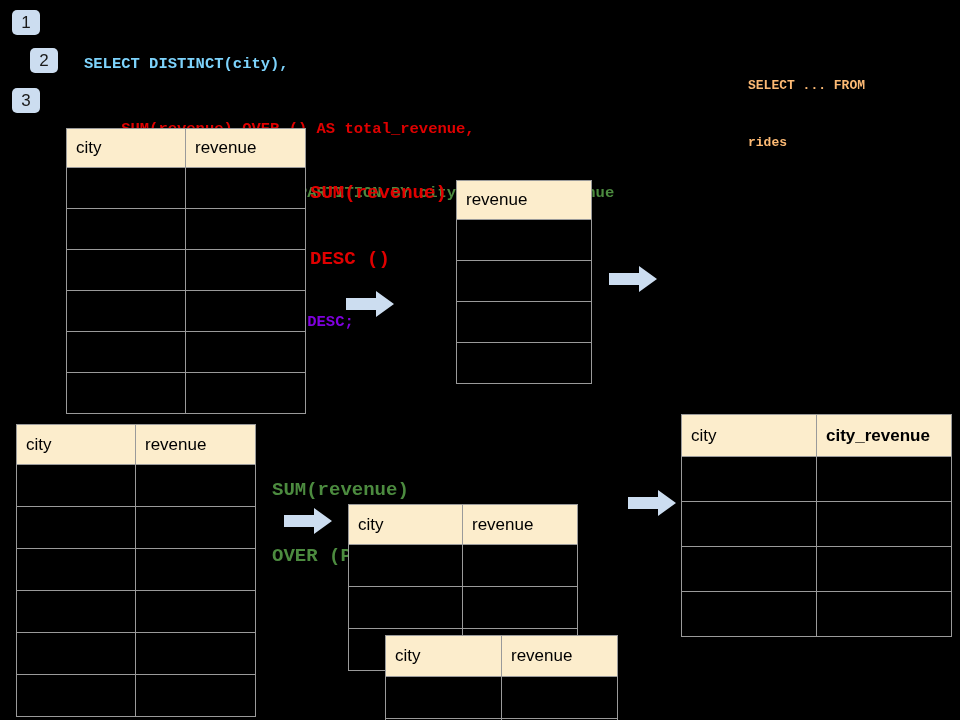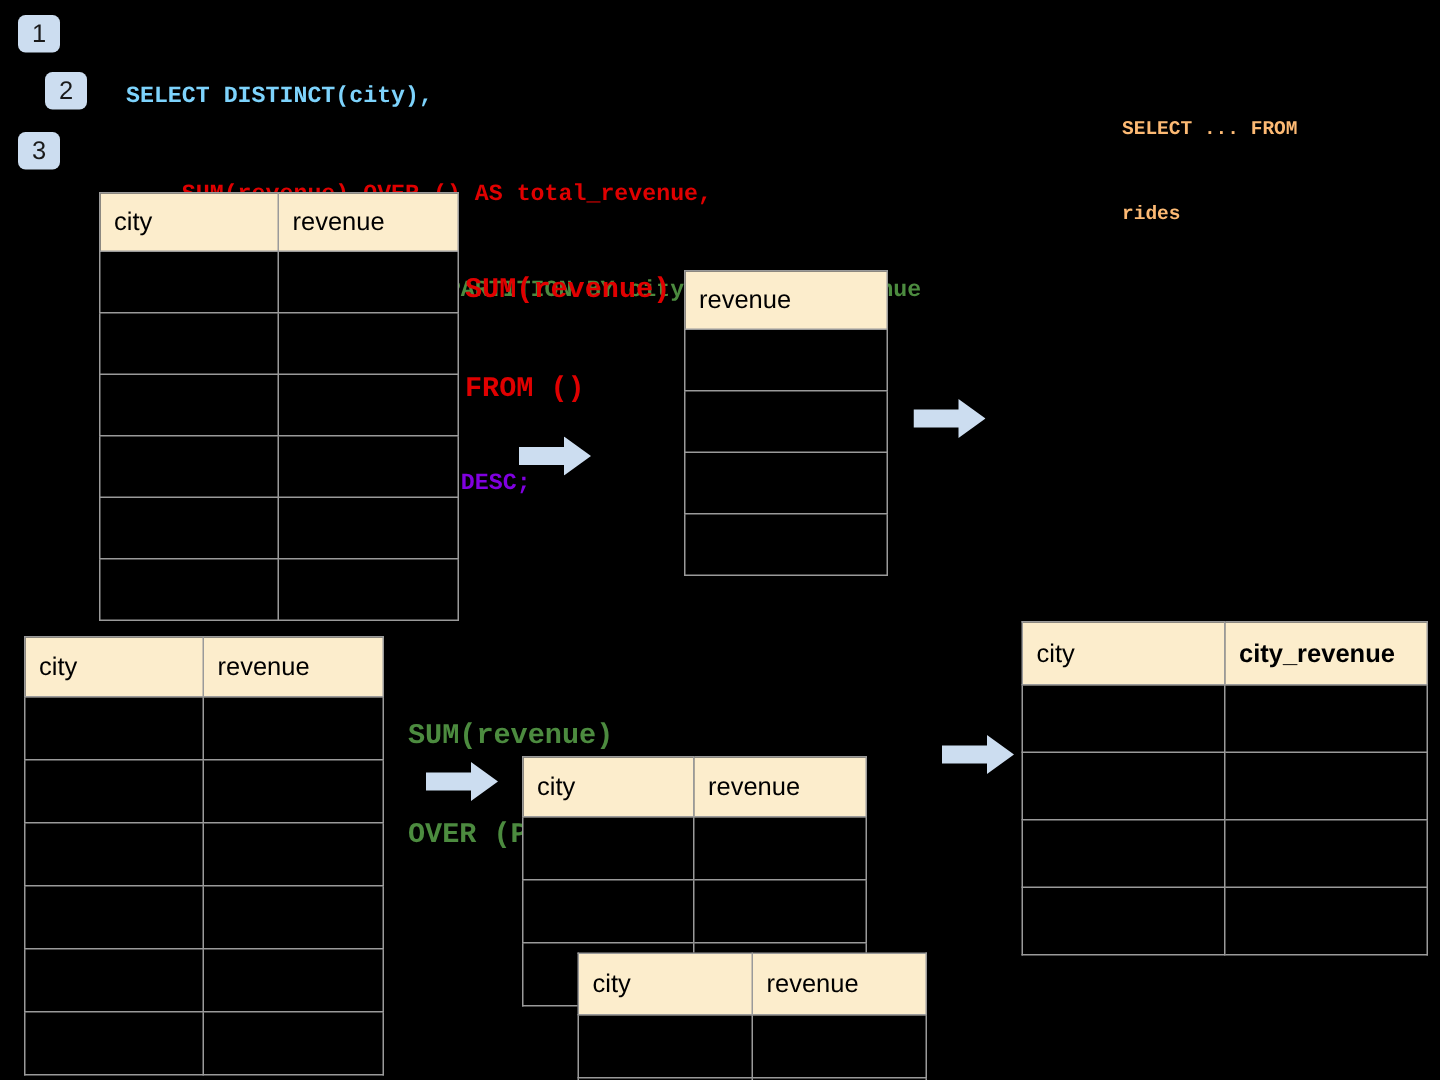--- a/index.html
+++ b/index.html
@@ -107,21 +107,21 @@
     <div class="code-line" style="color:#8000e0;">  ORDER by city_revenue DESC;</div>
   </div>
 
   <div class="note-sm" style="left:748px; top:38px; color:#fdba74;">
     <div>SELECT ... FROM</div>
     <div>rides</div>
   </div>
 
   <div class="note" style="left:310px; top:138px; color:#e00000;">
     <div>SUM(revenue)</div>
-    <div>FROM ()</div>
+    <div>DESC ()</div>
   </div>
 
   <div class="note" style="left:272px; top:435px; color:#4c8b3f;">
     <div>SUM(revenue)</div>
     <div>OVER (PARTITION</div>
   </div>
 
   <table class="tbl" style="left:66px; top:128px; width:239px;">
     <colgroup>
         <col style="width:119px">

